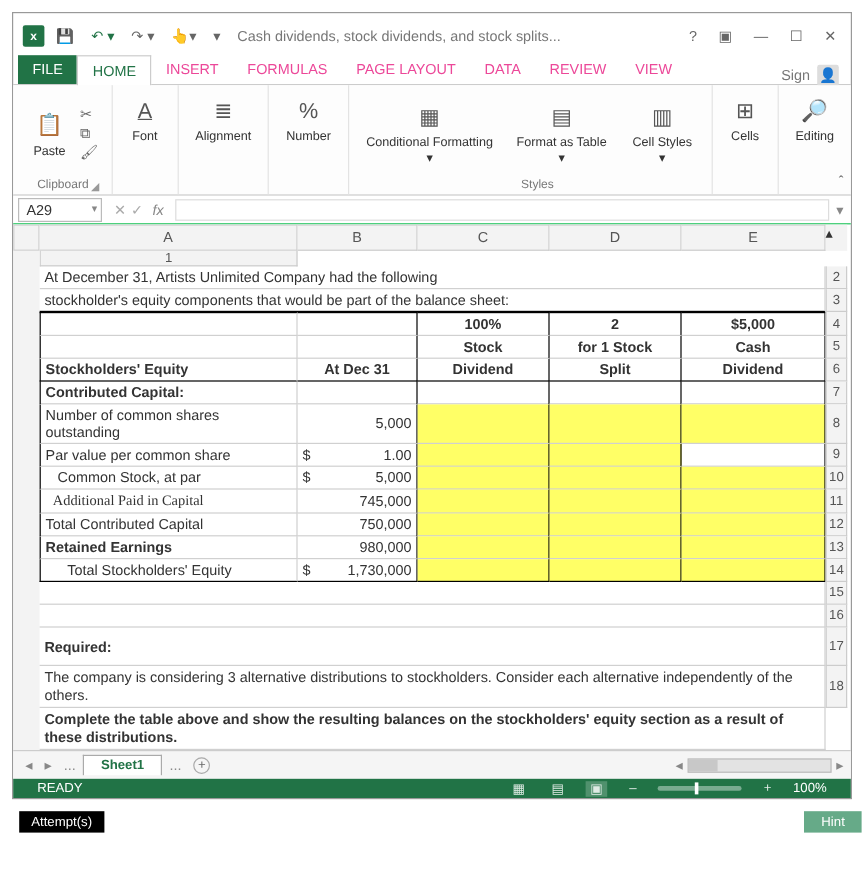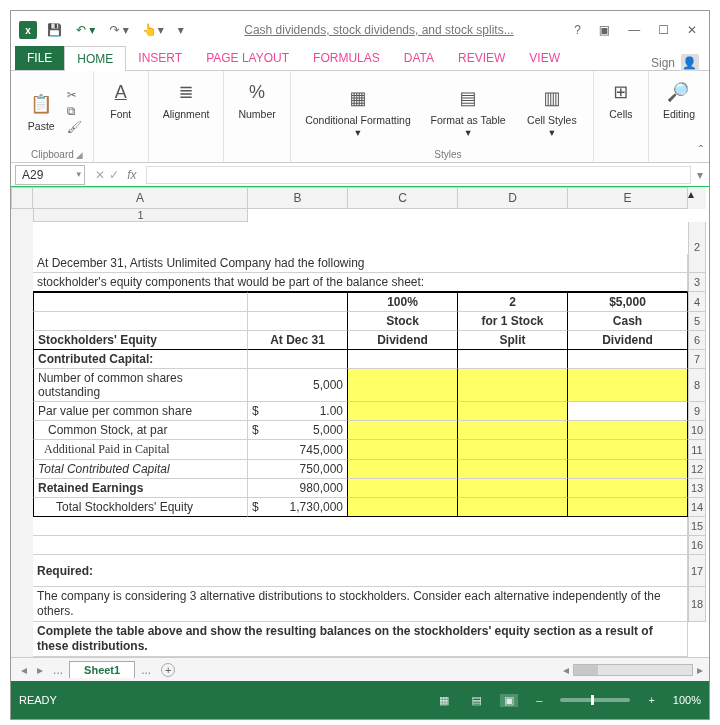--- a/index.html
+++ b/index.html
@@ -5,21 +5,21 @@
   * { box-sizing: border-box; margin: 0; padding: 0; }
   body { font-family: "Segoe UI", Arial, sans-serif; background: #fff; color: #333; font-size: 12px; }
   .page { width: 720px; margin: 0 auto; }
   .question { padding: 12px 20px 8px 40px; font-size: 13px; color: #444; }
   .app-window { border: 1px solid #999; margin: 10px; padding-top: 4px; position: relative; }
   
   .titlebar { display: flex; align-items: center; height: 30px; padding: 0 8px; gap: 10px; }
   .tb-left { display: flex; align-items: center; gap: 6px; }
   .xlicon { width: 18px; height: 18px; background: #217346; color: #fff; display: flex; align-items: center; justify-content: center; font-size: 10px; font-weight: bold; border-radius: 2px;}
   .qat-btn { color: #666; padding: 2px 4px; cursor: pointer; }
-  .tb-title { flex: 1; text-align: center; color: #777; font-size: 12px; overflow: hidden; white-space: nowrap; text-decoration: underline; }
+  .tb-title { flex: 1; color: #777; font-size: 12px; overflow: hidden; white-space: nowrap; }
   .tb-right { display: flex; gap: 10px; color: #666; }
   .tb-right span { cursor: pointer; padding: 0 4px;}
   
   .ribbon-tabs { display: flex; align-items: center; height: 26px; border-bottom: 1px solid #ccc; padding-left: 4px; font-size: 12px; }
   .rtab { padding: 5px 12px; color: #ec4899; cursor: pointer; }
   .rtab.file { background: #217346; color: #fff; }
   .rtab.active { color: #217346; border: 1px solid #ccc; border-bottom: 1px solid #fff; background:#fff; position: relative; top:1px;}
   .rtabs-spacer { flex: 1; }
   .signin { color: #777; padding-right:10px; display:flex; align-items:center; gap:6px;margin-top:11px;}
   .avatar { width:18px; height:18px; background:#ddd; border-radius:2px; display:flex; align-items:center; justify-content:center; color:#888;}
@@ -62,21 +62,21 @@
   .sheet-tabs { display:flex; align-items:center; border-top:1px solid #ccc; height:24px; background:#f5f5f5; gap:2px; padding-left:6px;}
   .stbtn{color:#888; padding:0 4px; cursor:pointer;}
   .stdots{color:#888; padding:0 4px;}
   .stab { background:#fff; border:1px solid #aaa; border-bottom:none; padding:2px 14px; font-size:11px; font-weight:bold; color:#217346; cursor:pointer;}
   .stadd{border:1px solid #aaa; border-radius:50%; width:14px;height:14px; display:flex;align-items:center;justify-content:center; font-size:11px; color:#666; cursor:pointer; margin-left:4px;}
   .st-spacer{flex:1;}
   .hscroll{display:flex;align-items:center;gap:4px;padding-right:6px;color:#888;}
   .hsc-track{width:120px;height:12px;background:#e3e3e3;border:1px solid #bbb;position:relative;}
   .hsc-track::after{content:"";position:absolute;left:0;top:0;bottom:0;width:24px;background:#c8c8c8;}
   
-  .statusbar { display:flex; align-items:center; height:38px; background:#217346; color:#fff; font-size:11px; padding:0 8px; gap:14px;}
+  .statusbar { display:flex; align-items:center; height:16px; background:#217346; color:#fff; font-size:11px; padding:0 20px; gap:14px;}
   .sb-spacer{flex:1;}
   .sb-ic{opacity:.85; cursor:pointer; padding:0 4px;}
   .sb-ic.active{background:rgba(255,255,255,.25);}
   .zoom-slider{width:70px;height:4px;background:rgba(255,255,255,.4);position:relative;border-radius:2px;}
   .zoom-slider::after{content:"";position:absolute;left:44%;top:-3px;width:3px;height:10px;background:#fff;}
   
   .attempt{background:#000;color:#fff;padding:3px 10px;font-size:11px;display:inline-block;margin-left:16px;}
   .hint{background:#6a8; color:#fff; padding:3px 14px; font-size:11px; float:right; margin-right:2px;}
 </style>
 </head>
@@ -103,22 +103,22 @@
         <span>—</span>
         <span>☐</span>
         <span>✕</span>
       </div>
     </div>
 
     <div class="ribbon-tabs">
       <div class="rtab file">FILE</div>
       <div class="rtab active">HOME</div>
       <div class="rtab">INSERT</div>
+      <div class="rtab">FORMULAS</div>
       <div class="rtab">PAGE LAYOUT</div>
-      <div class="rtab">FORMULAS</div>
       <div class="rtab">DATA</div>
       <div class="rtab">REVIEW</div>
       <div class="rtab">VIEW</div>
       <div class="rtabs-spacer"></div>
       <div class="signin">
         <span>Sign</span>
         <span class="avatar">👤</span>
       </div>
     </div>
 
@@ -217,21 +217,21 @@
 
         <div class="colh"></div>
         <div class="colh">A</div>
         <div class="colh">B</div>
         <div class="colh">C</div>
         <div class="colh">D</div>
         <div class="colh">E</div>
         <div class="o-scroll">▴</div>
 
         <div class="rowh">1</div>
-        <div class="cell" style="grid-column:2/7;margin-top:32px;">At December 31,  Artists Unlimited Company had the following</div>
+        <div class="cell" style="grid-column:2/7;">At December 31,  Artists Unlimited Company had the following</div>
         <div class="o-scroll" style="grid-row:2/22;"></div>
 
         <div class="rowh">2</div>
         <div class="cell bb" style="grid-column:2/7;">stockholder's equity components that would be part of the balance sheet:</div>
 
         <div class="rowh">3</div>
         <div class="cell bt bl"></div>
         <div class="cell bt c b br"></div>
         <div class="cell bt c b br">100%</div>
         <div class="cell bt c b br">2</div>
@@ -286,21 +286,21 @@
         <div class="cell hl br"></div>
 
         <div class="rowh">10</div>
         <div class="cell bl" style="padding-left:10px;font-family:Liberation Serif, serif;">   Additional Paid in Capital</div>
         <div class="cell r br">745,000</div>
         <div class="cell hl br"></div>
         <div class="cell hl br"></div>
         <div class="cell hl br"></div>
 
         <div class="rowh">11</div>
-        <div class="cell bl" style="font-style:italic;">     Total Contributed Capital</div>
+        <div class="cell bl" style="">     Total Contributed Capital</div>
         <div class="cell r br">750,000</div>
         <div class="cell hl br"></div>
         <div class="cell hl br"></div>
         <div class="cell hl br"></div>
 
         <div class="rowh">12</div>
         <div class="cell bl b">Retained Earnings</div>
         <div class="cell r br">980,000</div>
         <div class="cell hl br"></div>
         <div class="cell hl br"></div>

